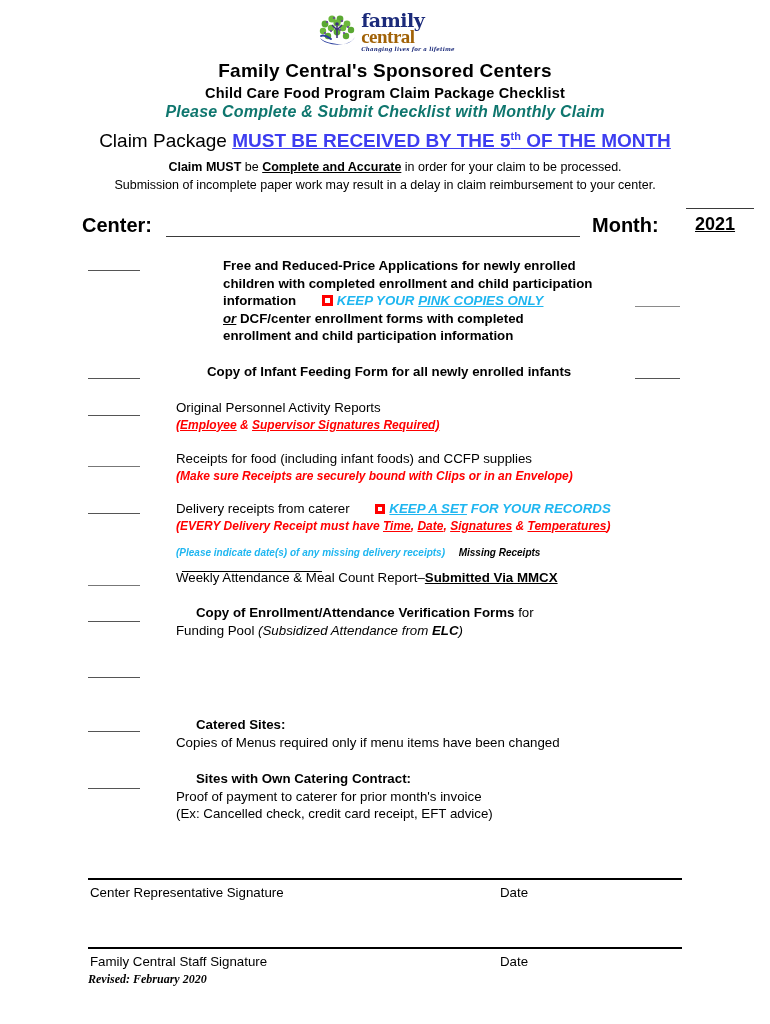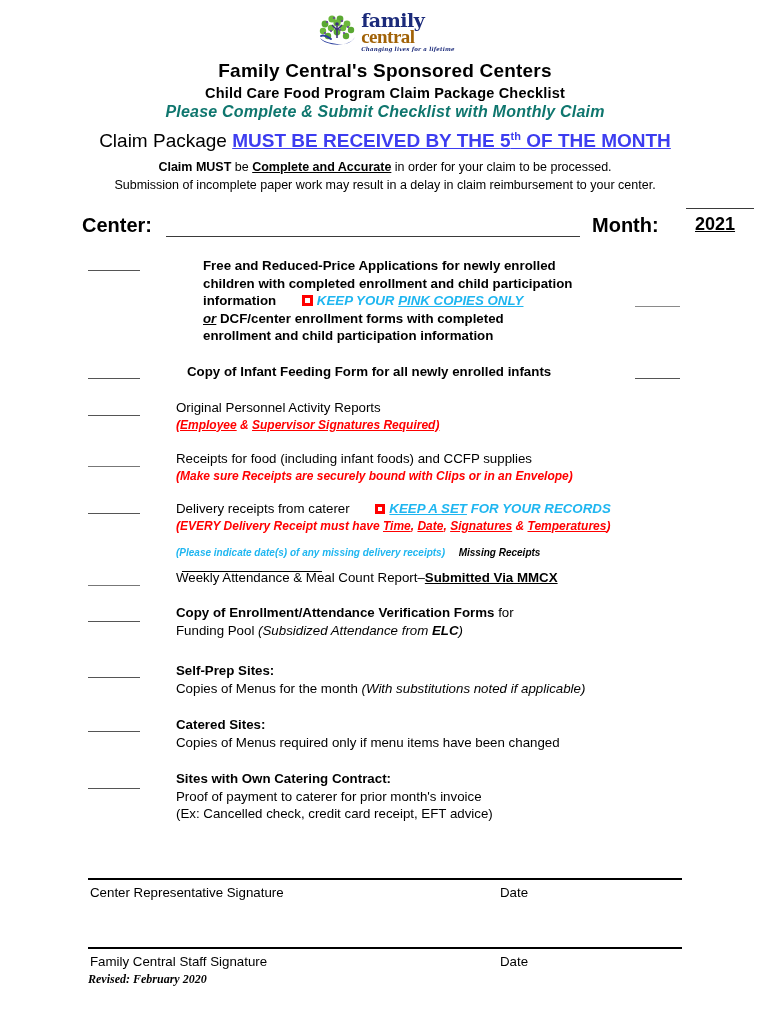--- a/index.html
+++ b/index.html
@@ -24,21 +24,21 @@
   
   .hdr{position:absolute;left:0;right:0;text-align:center;}
   .h-line1{top:60px;font-size:19px;font-weight:bold;letter-spacing:0.2px;}
   .h-line2{top:85px;font-size:14.5px;font-weight:bold;letter-spacing:0.2px;}
   .h-line3{top:103px;font-size:16px;font-weight:bold;font-style:italic;color:#0f766e;letter-spacing:0.2px;}
   .h-claim{top:130px;font-size:19px;}
   .h-claim .blue{color:#3d3df0;font-weight:bold;text-decoration:underline;}
   .h-claim .blue sup{font-size:11px;vertical-align:super;}
   .h-sub1{top:160px;font-size:12.5px;}
   .h-sub2{top:178px;font-size:12.5px;}
-  .b{font-weight:bold;}
+  .b{font-weight:bold;margin-left:20px;}
   .u{text-decoration:underline;}
   .bu{font-weight:bold;text-decoration:underline;}
 
   
   .row-center{position:absolute;top:214px;left:82px;right:78px;height:28px;}
   .lbl-center{position:absolute;left:0;top:0;font-size:20px;font-weight:bold;}
   .line-center{position:absolute;left:84px;top:22px;width:414px;border-bottom:1.6px solid #3a3a3a;}
   .lbl-month{position:absolute;left:510px;top:0;font-size:20px;font-weight:bold;}
   .month-val{position:absolute;left:613px;top:0;font-size:18px;font-weight:bold;text-decoration:underline;}
   .line-month-top{position:absolute;left:604px;top:-6px;width:68px;border-bottom:1.6px solid #3a3a3a;}
@@ -170,24 +170,20 @@
     <span>Weekly Attendance &amp; Meal Count Report–</span><span class="bu">Submitted Via MMCX</span>
   </div>
 
   <span class="blank" style="top:621px;left:88px;"></span>
   <div class="txt" style="top:604px;left:176px;width:500px;">
     <div><span class="b">Copy of Enrollment/Attendance Verification Forms</span><span> for</span></div>
     <div><span>Funding Pool </span><span style="font-style:italic;">(Subsidized Attendance from </span><span style="font-style:italic;font-weight:bold;">ELC</span><span style="font-style:italic;">)</span></div>
   </div>
 
   <span class="blank" style="top:677px;left:88px;"></span>
-  <div class="txt" style="top:662px;left:176px;width:500px;">
-    <div class="b">Self-Prep Sites:</div>
-    <div><span>Copies of Menus for the month </span><span style="font-style:italic;">(With substitutions noted if applicable)</span></div>
-  </div>
 
   <span class="blank" style="top:731px;left:88px;"></span>
   <div class="txt" style="top:716px;left:176px;width:500px;">
     <div class="b">Catered Sites:</div>
     <div>Copies of Menus required only if menu items have been changed</div>
   </div>
 
   <span class="blank" style="top:788px;left:88px;"></span>
   <div class="txt" style="top:770px;left:176px;width:500px;">
     <div class="b">Sites with Own Catering Contract:</div>

